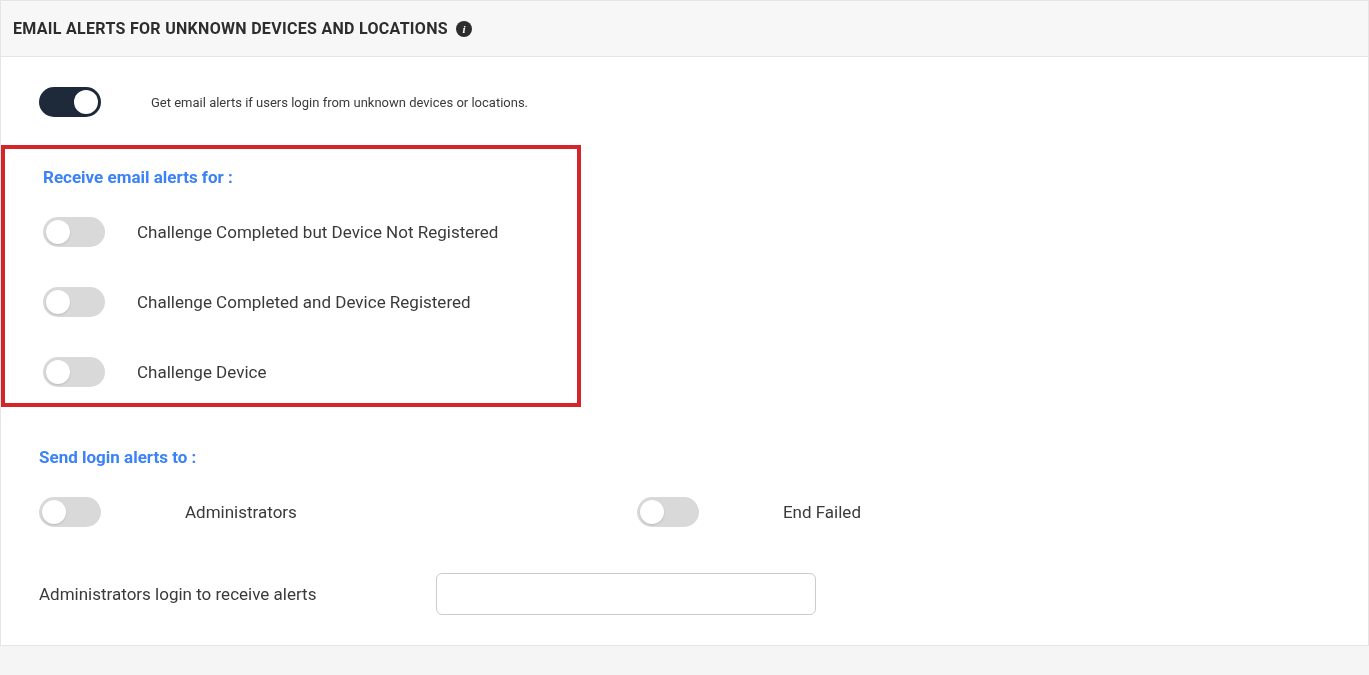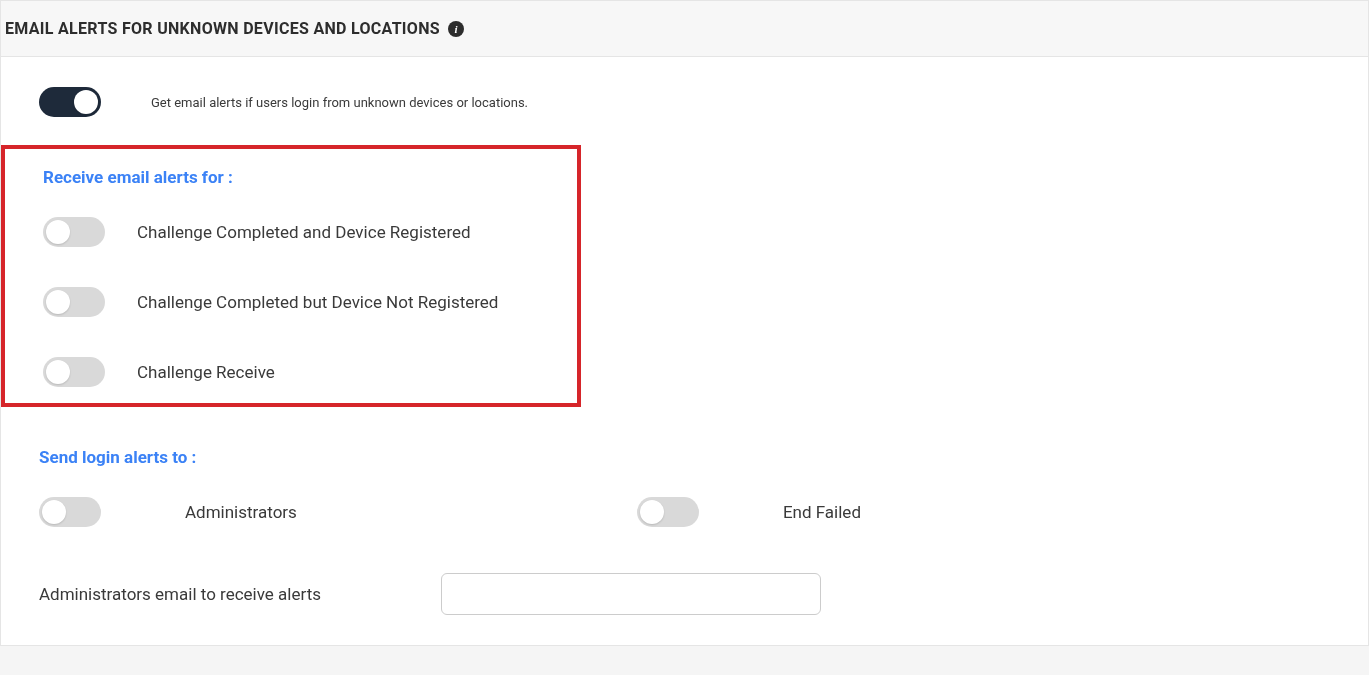--- a/index.html
+++ b/index.html
@@ -15,21 +15,21 @@
   }
   .panel {
     background: #fff;
     border: 1px solid #e5e5e5;
     margin: 0;
     width: 1369px;
   }
   .panel-header {
     background: #f7f7f7;
     border-bottom: 1px solid #e5e5e5;
-    padding: 18px 4px;
+    padding: 18px 12px;
     display: flex;
     align-items: center;
     gap: 8px;
   }
   .panel-title {
     font-size: 16px;
     font-weight: 700;
     letter-spacing: 0.3px;
     text-transform: uppercase;
     color: #2d2d2d;
@@ -168,35 +168,35 @@
       <span class="row-label">Get email alerts if users login from unknown devices or locations.</span>
     </div>
 
     <div class="highlight-box">
       <div class="section-title">Receive email alerts for :</div>
 
       <div class="option-row">
         <div class="toggle">
           <div class="toggle-knob"></div>
         </div>
+        <span class="option-label">Challenge Completed but Device Not Registered</span>
+      </div>
+
+      <div class="option-row">
+        <div class="toggle">
+          <div class="toggle-knob"></div>
+        </div>
         <span class="option-label">Challenge Completed and Device Registered</span>
       </div>
 
       <div class="option-row">
         <div class="toggle">
           <div class="toggle-knob"></div>
         </div>
-        <span class="option-label">Challenge Completed but Device Not Registered</span>
-      </div>
-
-      <div class="option-row">
-        <div class="toggle">
-          <div class="toggle-knob"></div>
-        </div>
-        <span class="option-label">Challenge Receive</span>
+        <span class="option-label">Challenge Device</span>
       </div>
     </div>
 
     <div class="section-title">Send login alerts to :</div>
 
     <div class="send-row">
       <div class="send-col">
         <div class="toggle">
           <div class="toggle-knob"></div>
         </div>
@@ -204,18 +204,18 @@
       </div>
       <div class="send-col">
         <div class="toggle">
           <div class="toggle-knob"></div>
         </div>
         <span class="option-label">End Failed</span>
       </div>
     </div>
 
     <div class="admin-email-row">
-      <span class="admin-email-label">Administrators email to receive alerts</span>
+      <span class="admin-email-label">Administrators login to receive alerts</span>
       <input type="text" class="admin-email-input" value="" style="">
     </div>
 
   </div>
 </div>
 
 </body></html>

